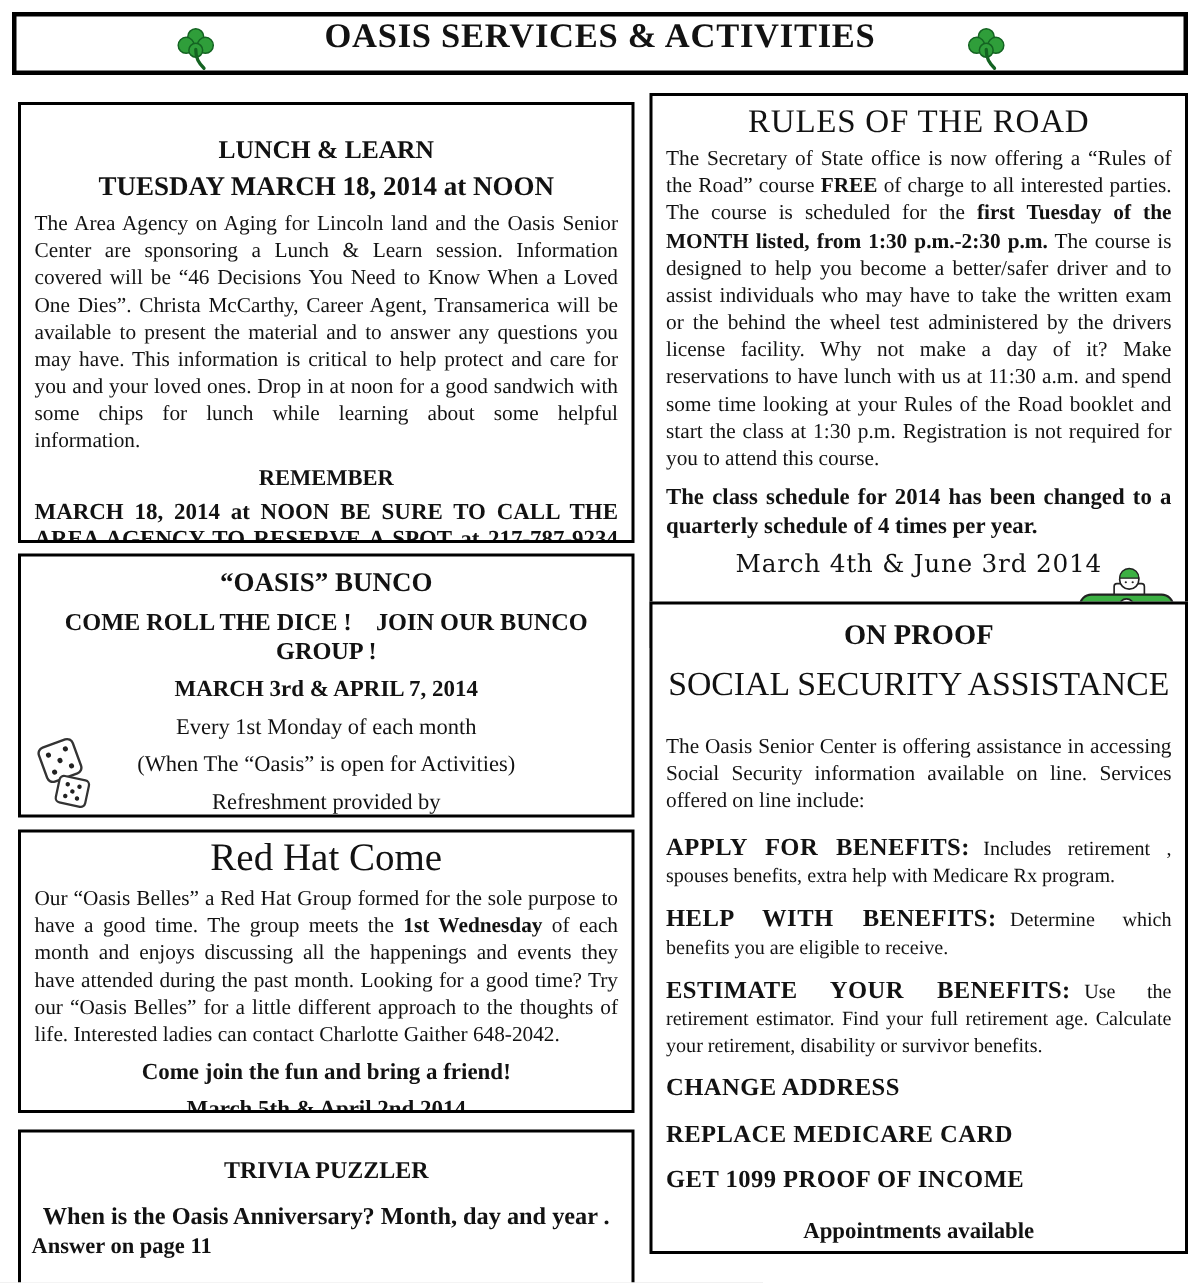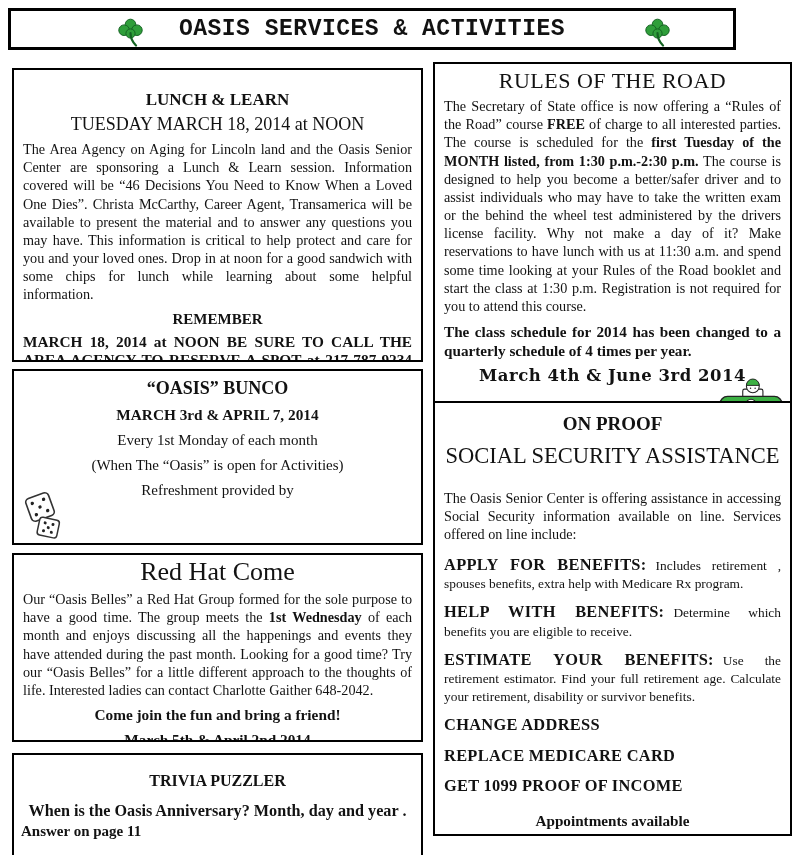--- a/index.html
+++ b/index.html
@@ -7,34 +7,34 @@
   body { font-family: "Liberation Serif", serif; color: #121212; }
   .page {
     position: relative; width: 800px; height: 855px;
     background: #ffffff; margin: 0 auto; overflow: hidden;
   }
   .box {
     position: absolute; background: #fff;
     border: 2px solid #000; overflow: hidden;
   }
   
-  .hdr { left: 8px; top: 8px; width: 728px; height: 42px; border-width: 3px;
-         display: flex; align-items: center; justify-content: center; font-family: Liberation Mono, monospace; }
+  .hdr { left: 8px; top: 8px; width: 784px; height: 42px; border-width: 3px;
+         display: flex; align-items: flex-start; justify-content: center; }
   .hdr h1 { font-size: 23px; font-weight: bold; letter-spacing: .5px; }
   .shamrock { position: absolute; top: 6px; width: 27px; height: 30px; }
   .sh-left { left: 106px; }
   .sh-right { left: 633px; }
   
   .c { text-align: center; }
   .j { text-align: justify; }
   .body { font-size: 14.2px; line-height: 1.28; padding: 0 9px; }
   
   .lunch { left: 12px; top: 68px; width: 411px; height: 294px; padding-top: 20px; }
   .lunch .t1 { font-size: 17px; font-weight: bold; }
-  .lunch .t2 { font-size: 18px; font-weight: normal; margin: 4px 0 5px; }
+  .lunch .t2 { font-size: 18px; font-weight: bold; margin: 4px 0 5px; }
   .lunch .remember { font-size: 15px; font-weight: bold; margin: 7px 0 5px; }
   .lunch .note { font-size: 15.3px; font-weight: bold; line-height: 1.22; padding: 0 9px; }
   
   .bunco { left: 12px; top: 369px; width: 411px; height: 176px; padding-top: 7px; }
   .bunco .t1 { font-size: 18px; font-weight: bold; margin-bottom: 7px; }
   .bunco .l1 { font-size: 16.2px; font-weight: bold; margin-bottom: 7px; }
   .bunco .l2 { font-size: 15.3px; font-weight: bold; margin-bottom: 8px; }
   .bunco .l  { font-size: 15px; margin-bottom: 8px; }
   .dice { position: absolute; left: 8px; bottom: 2px; width: 46px; height: 50px; }
   
@@ -44,21 +44,21 @@
   .redhat .dates { font-size: 15.3px; font-weight: bold; margin-top: 7px; }
   
   .trivia { left: 12px; top: 753px; width: 411px; height: 107px; padding-top: 17px; }
   .trivia .t1 { font-size: 16px; font-weight: bold; }
   .trivia .q  { font-size: 16.2px; font-weight: bold; margin-top: 12px; }
   .trivia .a  { font-size: 15px; font-weight: bold; text-align: left; padding: 2px 7px 0; }
   
   .rules { left: 433px; top: 62px; width: 359px; height: 370px; padding-top: 4px; }
   .rules .t1 { font-size: 22px; font-weight: normal; letter-spacing: .5px; margin-bottom: 3px; }
   .rules .p2 { font-size: 15.2px; font-weight: bold; line-height: 1.25; padding: 0 9px; margin-top: 7px; }
-  .rules .dates { font-family: "DejaVu Serif", serif; font-size: 16.5px; font-weight: bold;
+  .rules .dates { font-family: "DejaVu Serif", serif; font-size: 16.5px; font-weight: normal;
                   letter-spacing: .5px; margin-top: 6px; }
   .car { position: absolute; right: 6px; bottom: 5px; width: 66px; height: 48px; }
   
   .ss { left: 433px; top: 401px; width: 359px; height: 435px; padding-top: 10px; }
   .ss .t1 { font-size: 19px; font-weight: bold; margin-bottom: 8px; }
   .ss .t2 { font-size: 22.5px; font-weight: normal; margin-bottom: 20px; }
   .ss .intro { margin-bottom: 10px; }
   .ss-item { padding: 0 9px; margin-bottom: 9px; text-align: justify;
              font-size: 13.4px; line-height: 1.3; }
   .ss-item .lbl { font-size: 16.4px; font-weight: bold; letter-spacing: .3px; }
@@ -91,20 +91,21 @@
   <section class="box lunch">
     <h2 class="t1 c">LUNCH &amp; LEARN</h2>
     <h3 class="t2 c">TUESDAY MARCH 18, 2014 at NOON</h3>
     <p class="body j">The Area Agency on Aging for Lincoln land and the Oasis Senior Center are sponsoring a Lunch &amp; Learn session. Information covered will be “46 Decisions You Need to Know When a Loved One Dies”. Christa McCarthy, Career Agent, Transamerica will be available to present the material and to answer any questions you may have. This information is critical to help protect and care for you and your loved ones. Drop in at noon for a good sandwich with some chips for lunch while learning about some helpful information.</p>
     <p class="remember c">REMEMBER</p>
     <p class="note j">MARCH 18, 2014 at NOON BE SURE TO CALL THE AREA AGENCY TO RESERVE A SPOT at 217-787-9234 OR 800-252-2918</p>
   </section>
 
   <section class="box bunco">
     <h2 class="t1 c">“OASIS” BUNCO</h2>
+    <p class="l1 c">COME ROLL THE DICE !&nbsp;&nbsp;&nbsp; JOIN OUR BUNCO GROUP !</p>
     <p class="l2 c">MARCH 3rd &amp; APRIL 7, 2014</p>
     <p class="l c">Every 1st Monday of each month</p>
     <p class="l c">(When The “Oasis” is open for Activities)</p>
     <p class="l c">Refreshment provided by</p>
 
     <svg class="dice" viewBox="0 0 46 50">
       <g transform="rotate(-20 18 16)">
         <rect x="6" y="4" width="24" height="24" rx="4" fill="#ffffff" stroke="#333" stroke-width="1.6"></rect>
         <circle cx="12" cy="10" r="1.7" fill="#222"></circle>
           <circle cx="24" cy="10" r="1.7" fill="#222"></circle>

